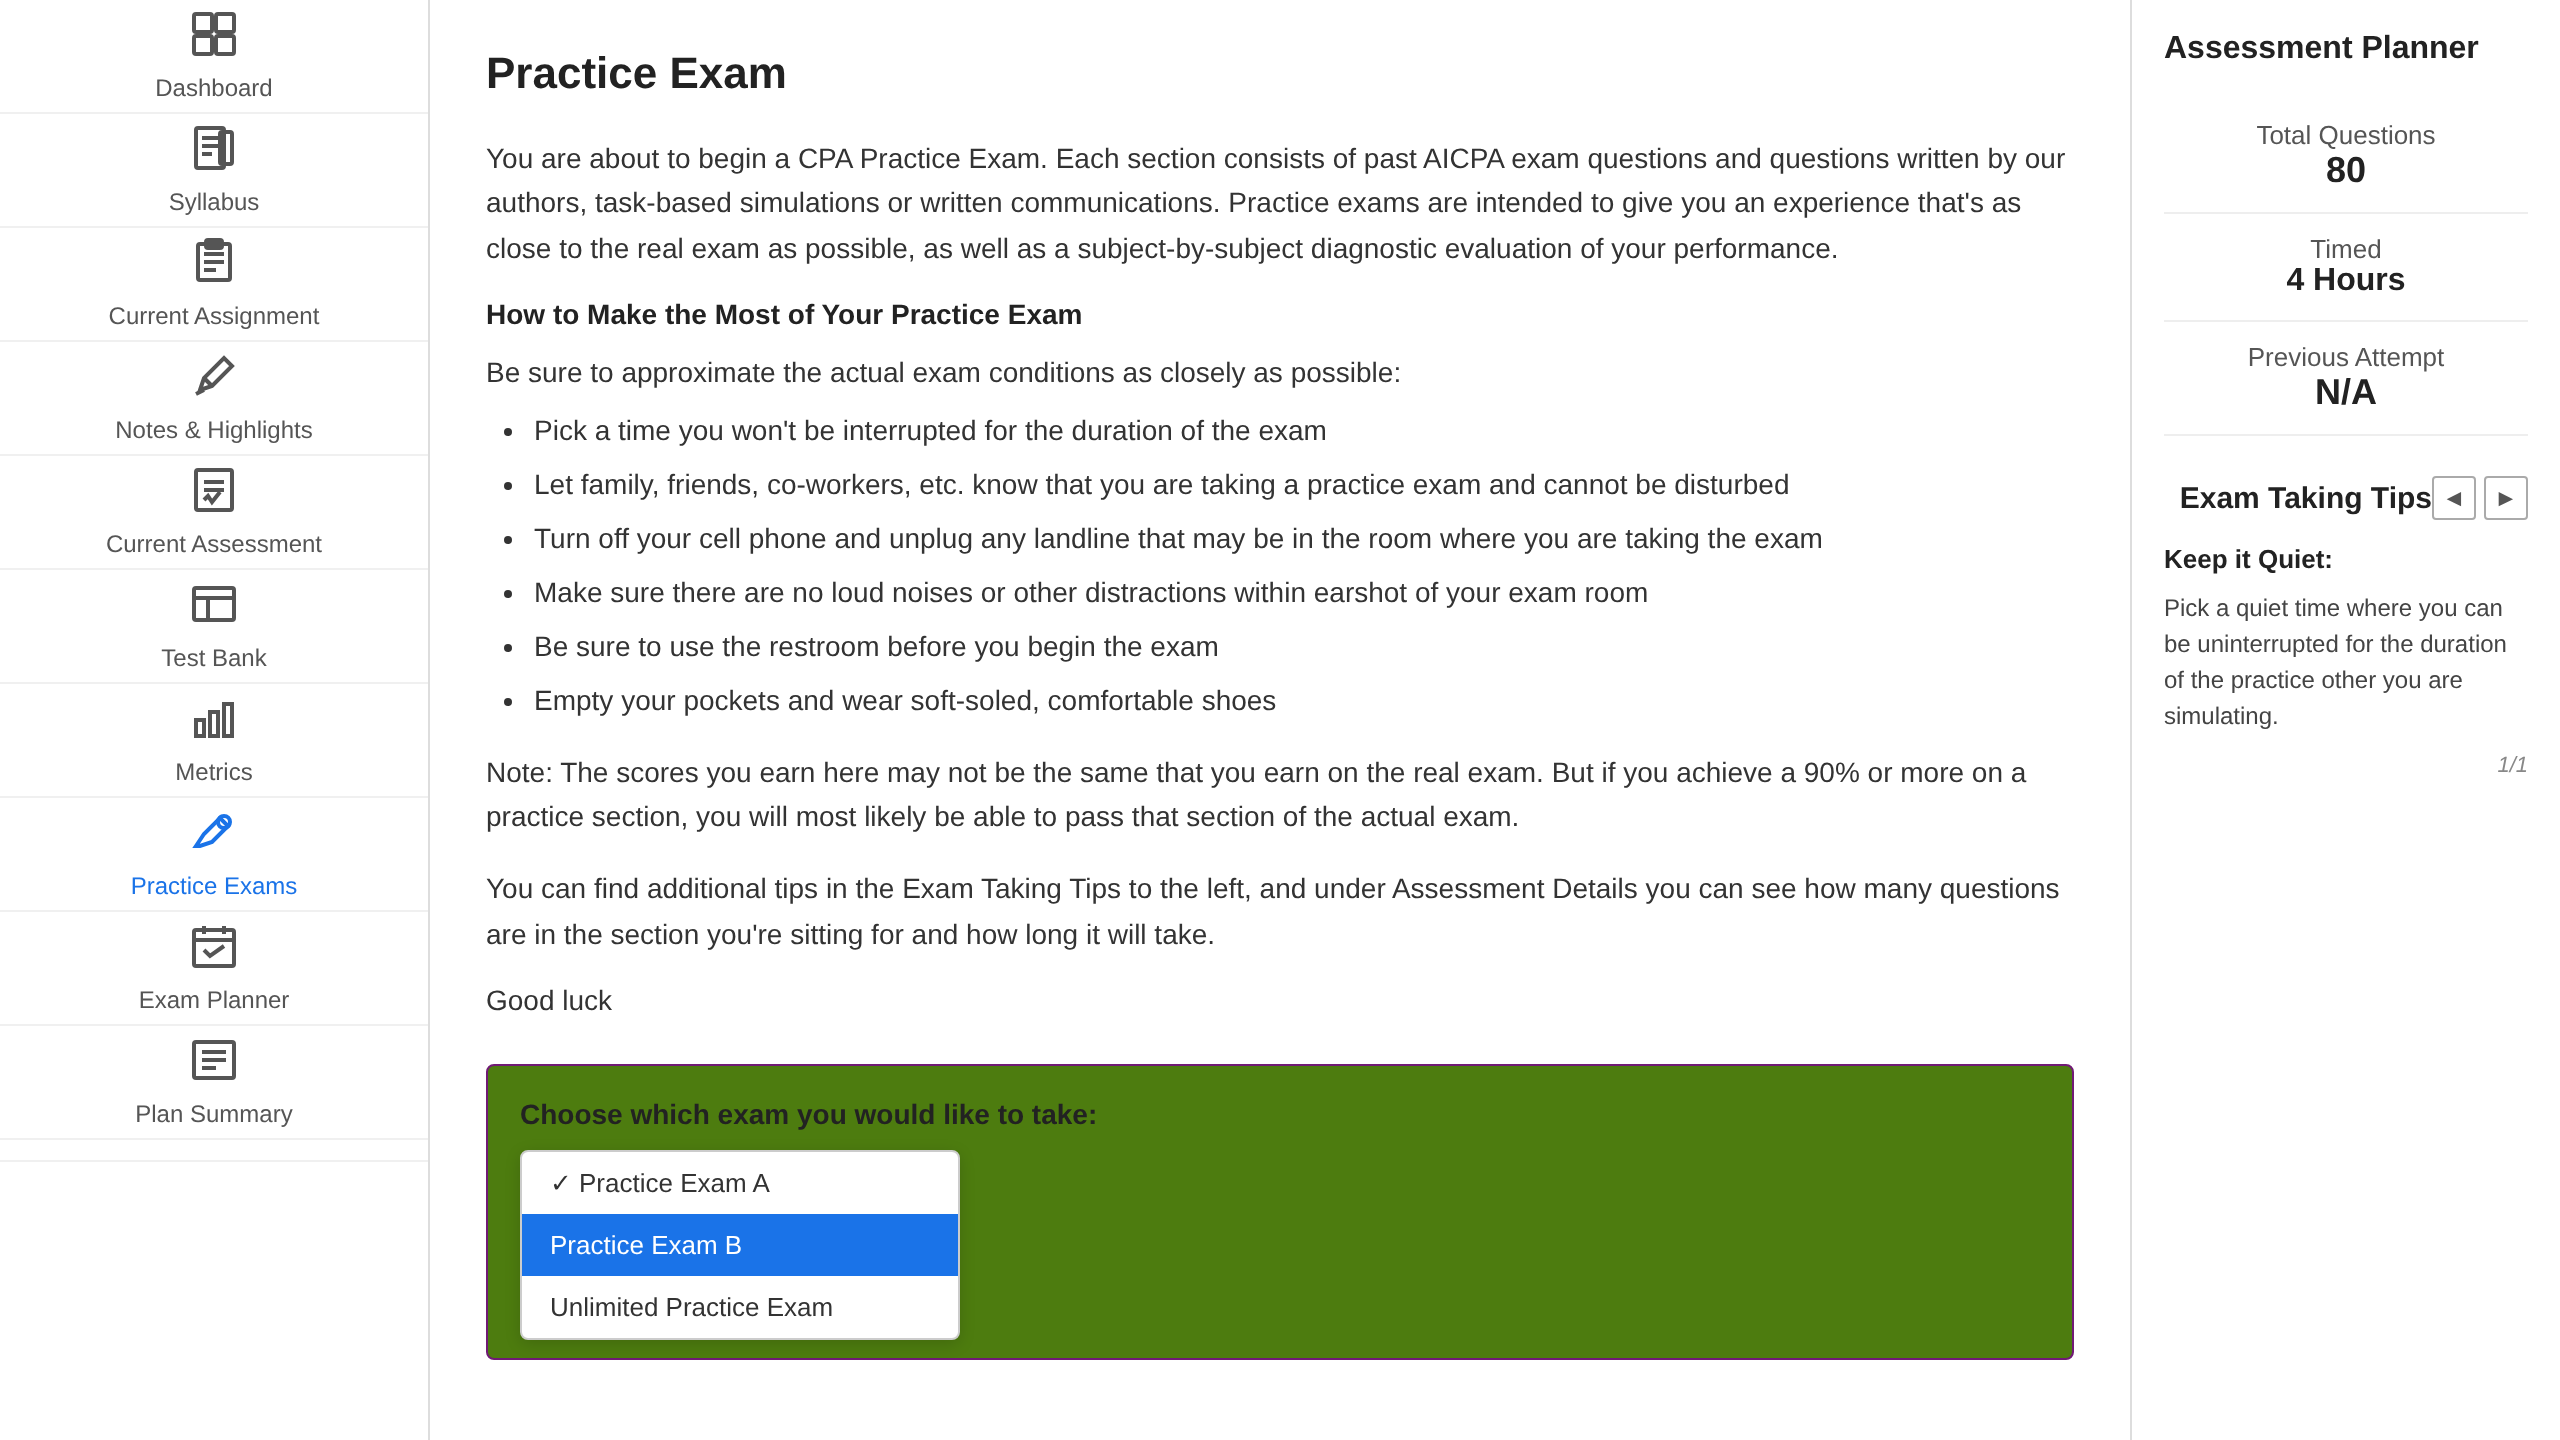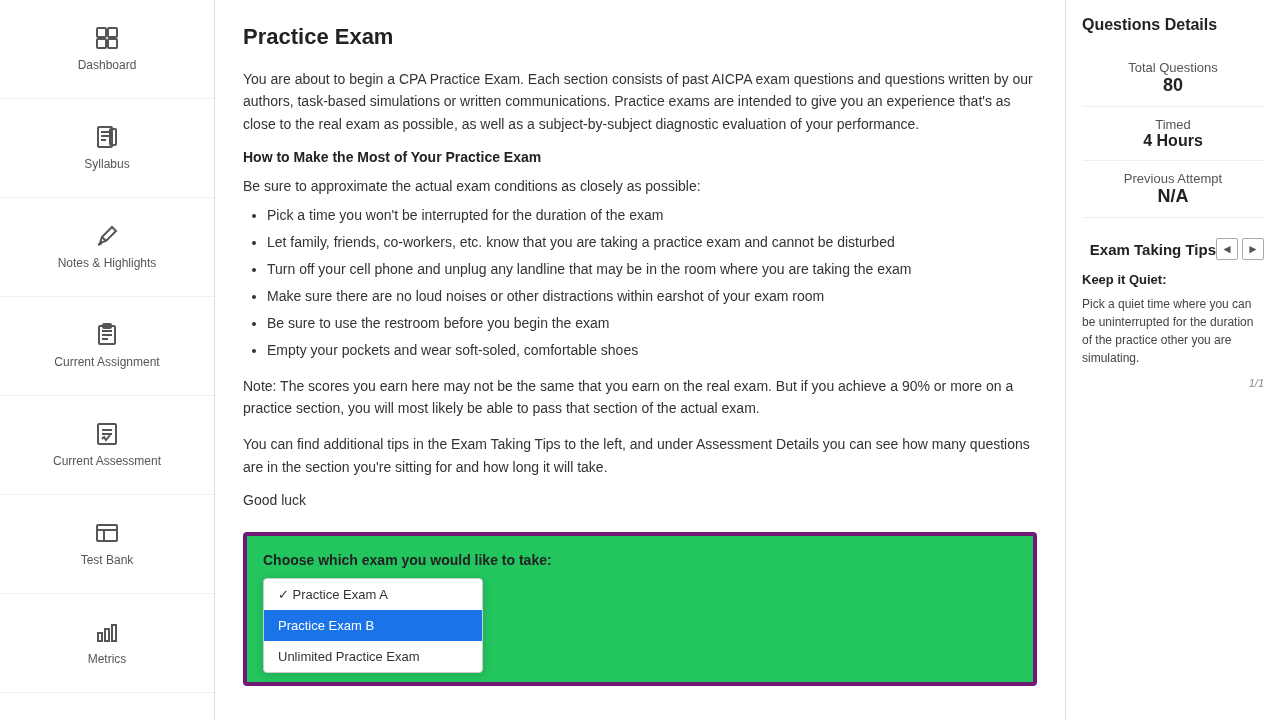--- a/index.html
+++ b/index.html
@@ -12,21 +12,21 @@
       background: #fff;
       border-right: 1px solid #ddd;
       display: flex;
       flex-direction: column;
       overflow-y: auto;
     }
     .sidebar-item {
       display: flex;
       flex-direction: column;
       align-items: center;
-      padding: 26px 8px;
+      padding: 5px 8px;
       cursor: pointer;
       color: #555;
       font-size: 12px;
       border-bottom: 1px solid #f0f0f0;
     }
     .sidebar-item.active { color: #1a73e8; }
     .sidebar-item svg { margin-bottom: 4px; }
     .sidebar-icon { width: 28px; height: 28px; display: flex; align-items: center; justify-content: center; margin-bottom: 4px; }
 
     
@@ -76,25 +76,25 @@
     }
     .tips-text {
       margin-bottom: 14px;
       line-height: 1.6;
     }
     .good-luck {
       margin-top: 8px;
       margin-bottom: 24px;
     }
     .choose-exam-section {
-      border: 4px solid #701a75;
+      border: 1px solid #701a75;
       border-radius: 4px;
       padding: 16px;
       margin-top: 12px;
-      background: #22c55e;
+      background: #4d7c0f;
       position: relative;
     }
     .choose-exam-label {
       font-weight: bold;
       margin-bottom: 10px;
       color: #222;
     }
     .exam-dropdown-wrapper {
       position: relative;
       display: inline-block;
@@ -244,39 +244,39 @@
           <line x1="7" y1="16" x2="12" y2="16"></line>
           <rect x="16" y="5" width="6" height="16" rx="1"></rect>
         </svg>
     </div>
     <span>Syllabus</span>
   </div>
 
   <div class="sidebar-item">
     <div class="sidebar-icon">
       <svg width="26" height="26" viewBox="0 0 26 26" class="icon-svg">
-          <path d="M6 20 L8 14 L18 4 L22 8 L12 18 Z"></path>
-          <line x1="8" y1="14" x2="12" y2="18"></line>
-          <line x1="4" y1="22" x2="8" y2="20"></line>
-        </svg>
-    </div>
-    <span>Notes &amp; Highlights</span>
-  </div>
-
-  <div class="sidebar-item">
-    <div class="sidebar-icon">
-      <svg width="26" height="26" viewBox="0 0 26 26" class="icon-svg">
           <rect x="5" y="4" width="16" height="18" rx="1"></rect>
           <line x1="8" y1="9" x2="18" y2="9"></line>
           <line x1="8" y1="13" x2="18" y2="13"></line>
           <line x1="8" y1="17" x2="14" y2="17"></line>
           <rect x="9" y="2" width="8" height="4" rx="1"></rect>
         </svg>
     </div>
     <span>Current Assignment</span>
+  </div>
+
+  <div class="sidebar-item">
+    <div class="sidebar-icon">
+      <svg width="26" height="26" viewBox="0 0 26 26" class="icon-svg">
+          <path d="M6 20 L8 14 L18 4 L22 8 L12 18 Z"></path>
+          <line x1="8" y1="14" x2="12" y2="18"></line>
+          <line x1="4" y1="22" x2="8" y2="20"></line>
+        </svg>
+    </div>
+    <span>Notes &amp; Highlights</span>
   </div>
 
   <div class="sidebar-item">
     <div class="sidebar-icon">
       <svg width="26" height="26" viewBox="0 0 26 26" class="icon-svg">
           <rect x="4" y="3" width="18" height="20" rx="1"></rect>
           <line x1="8" y1="9" x2="18" y2="9"></line>
           <line x1="8" y1="13" x2="18" y2="13"></line>
           <polyline points="8,18 10,16 12,19 16,14"></polyline>
         </svg>
@@ -392,21 +392,21 @@
           </div>
         </div>
         <button class="exam-dropdown-button" style="margin-top: 72px;"></button>
       </div>
     </div>
 
   </div>
 
   <div class="right-panel">
 
-    <h2 class="assessment-details-title">Questions Details</h2>
+    <h2 class="assessment-details-title">Assessment Planner</h2>
 
     <div class="detail-row">
       <span class="detail-label">Total Questions</span>
       <span class="detail-value">80</span>
     </div>
 
     <div class="detail-row">
       <span class="detail-label">Timed</span>
       <span class="timed-value">4 Hours</span>
     </div>

